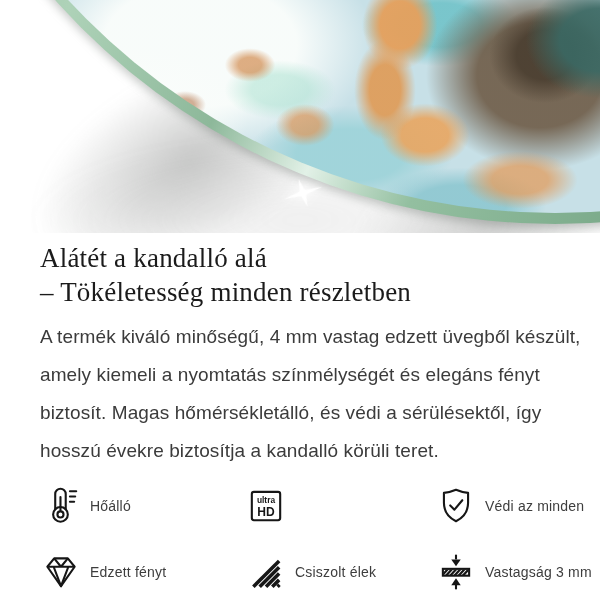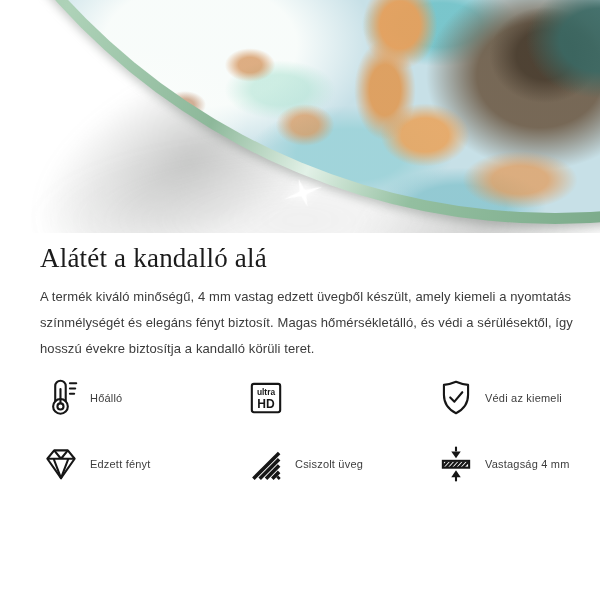--- a/index.html
+++ b/index.html
@@ -41,28 +41,28 @@
       radial-gradient(ellipse 150px 90px at 238px 1233px,rgba(244,249,247,.80) 0 40%,rgba(244,249,247,0) 78%);
   }
   .sparkle{position:absolute;left:286px;top:176px;width:34px;height:34px;
     filter:drop-shadow(0 0 5px rgba(255,255,255,.95));transform:rotate(-18deg) scale(1.25,.9);}
 
   
   .content{padding:0 15px 0 40px;}
   h1{margin:8px 0 0 0;font-family:"Liberation Serif","DejaVu Serif",serif;font-weight:400;
      font-size:27px;line-height:1.26;color:#1b1b1b;letter-spacing:.2px;}
   h1 span{display:block;}
-  .desc{margin:9px 0 0 0;max-width:545px;font-size:13px;line-height:2;color:#3b3b3b;letter-spacing:.1px;}
+  .desc{margin:9px 0 0 0;max-width:545px;font-size:19px;line-height:2;color:#3b3b3b;letter-spacing:.1px;}
 
   
   .features{margin-top:15px;display:grid;grid-template-columns:205px 190px 205px;row-gap:24px;}
   .feature{display:flex;flex-direction:row;align-items:center;gap:8px;}
   .ficon{width:42px;height:42px;display:flex;align-items:center;justify-content:center;}
   .ficon svg{width:42px;height:42px;}
-  .flabel{font-size:11px;color:#3d3d3d;letter-spacing:.2px;white-space:nowrap;}
+  .flabel{font-size:14px;color:#3d3d3d;letter-spacing:.2px;white-space:nowrap;}
   .ic{stroke:#161616;stroke-width:2;fill:none;}
   .ic-fill{fill:#161616;stroke:none;}
   .svgtxt{fill:#161616;font-family:"Liberation Sans",sans-serif;}
 </style>
 </head>
 <body>
 
 <div class="page">
 
   <section class="hero">
@@ -74,20 +74,21 @@
     </div>
     <svg class="sparkle" viewBox="0 0 32 32">
       <path d="M16 1 L18 13.5 L31 16 L18 18.5 L16 31 L14 18.5 L1 16 L14 13.5 Z" fill="#ffffff" opacity="0.95"></path>
       <circle cx="16" cy="16" r="3.4" fill="#ffffff"></circle>
     </svg>
   </section>
 
   <section class="content">
     <h1>
       <span>Alátét a kandalló alá</span>
+      <span>– Tökéletesség minden részletben</span>
     </h1>
     <p class="desc">A termék kiváló minőségű, 4 mm vastag edzett üvegből készült, amely kiemeli a nyomtatás színmélységét és elegáns fényt biztosít. Magas hőmérsékletálló, és védi a sérülésektől, így hosszú évekre biztosítja a kandalló körüli teret.</p>
 
     <div class="features">
 
       <div class="feature">
         <span class="ficon">
           <svg viewBox="0 0 40 40">
             <circle class="ic" cx="19.5" cy="28" r="7"></circle>
             <path class="ic" d="M14.5 23 V8.5 A5 5 0 0 1 24.5 8.5 V23" stroke-linecap="round"></path>
@@ -111,21 +112,21 @@
         </span>
       </div>
 
       <div class="feature">
         <span class="ficon">
           <svg viewBox="0 0 40 40">
             <path class="ic" d="M20 4.5 C24 6.2 27.8 7.2 31.5 7.5 V17 C31.5 25.8 26.8 31.2 20 34.5 C13.2 31.2 8.5 25.8 8.5 17 V7.5 C12.2 7.2 16 6.2 20 4.5 Z" stroke-linejoin="round"></path>
             <polyline class="ic" points="14.5,19.5 18.5,23.5 26,14.5" stroke-width="2.2" stroke-linecap="round" stroke-linejoin="round"></polyline>
           </svg>
         </span>
-        <span class="flabel">Védi az kiemeli</span>
+        <span class="flabel">Védi az minden</span>
       </div>
 
       <div class="feature">
         <span class="ficon">
           <svg viewBox="0 0 40 40">
             <path class="ic" d="M7 15 L13.5 7 H26.5 L33 15 L20 33.5 Z" stroke-linejoin="round"></path>
             <path class="ic" d="M7 15 H33 M13.5 7 L20 15 L26.5 7 M13 15 L20 33.5 L27 15" stroke-linejoin="round"></path>
           </svg>
         </span>
         <span class="flabel">Edzett fényt</span>
@@ -136,21 +137,21 @@
           <svg viewBox="0 0 40 40">
             <g stroke="#161616" stroke-width="3.4" stroke-linecap="butt">
               <line x1="8" y1="34" x2="32.5" y2="9.5"></line>
               <line x1="14" y1="34" x2="32.5" y2="15.5"></line>
               <line x1="20" y1="34" x2="32.5" y2="21.5"></line>
               <line x1="26" y1="34" x2="32.5" y2="27.5"></line>
               <line x1="31" y1="34" x2="32.8" y2="32.2"></line>
             </g>
           </svg>
         </span>
-        <span class="flabel">Csiszolt üveg</span>
+        <span class="flabel">Csiszolt élek</span>
       </div>
 
       <div class="feature">
         <span class="ficon">
           <svg viewBox="0 0 40 40">
             <defs>
                 <clipPath id="barclip">
                   <rect x="8" y="17.5" width="24" height="5.5"></rect>
                 </clipPath>
               </defs>
@@ -162,18 +163,18 @@
               <line x1="18" y1="24" x2="25" y2="16.5"></line>
               <line x1="22" y1="24" x2="29" y2="16.5"></line>
               <line x1="26" y1="24" x2="33" y2="16.5"></line>
             </g>
             <line class="ic" x1="20" y1="3.5" x2="20" y2="8" stroke-width="2.5"></line>
             <path class="ic-fill" d="M15.5 8 H24.5 L20 14.5 Z"></path>
             <line class="ic" x1="20" y1="36.5" x2="20" y2="32" stroke-width="2.5"></line>
             <path class="ic-fill" d="M15.5 32.5 H24.5 L20 26 Z"></path>
           </svg>
         </span>
-        <span class="flabel">Vastagság 4 mm</span>
+        <span class="flabel">Vastagság 3 mm</span>
       </div>
 
     </div>
   </section>
 </div>
 
 </body></html>

